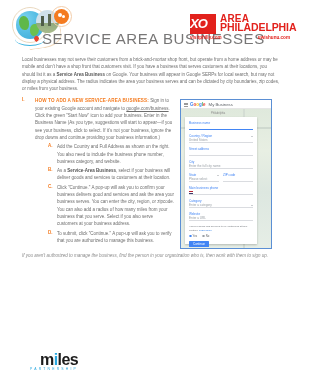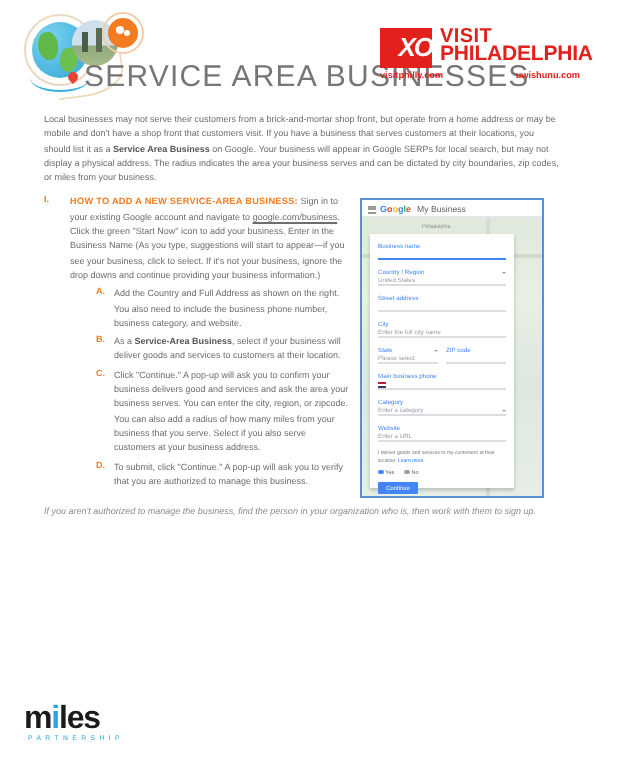--- a/index.html
+++ b/index.html
@@ -102,21 +102,21 @@
   }
 
   .vp-logo {
     position: absolute; right: 8px; top: 13px;
     width: 100px; height: 30px;
   }
   .vp-mark {
     position: absolute; left: 0; top: 1px;
     width: 26px; height: 20px; background: #e2211c;
     color: #fff; font-size: 13px; font-weight: bold;
-    font-style: italic; line-height: 20px; text-align: right;
+    font-style: italic; line-height: 20px; text-align: left;
     letter-spacing: -1px;
   }
   .vp-word1 {
     position: absolute; left: 30px; top: 0px;
     font-size: 10px; font-weight: bold; color: #e2211c;
     letter-spacing: 0.2px; line-height: 11px;
   }
   .vp-word2 {
     position: absolute; left: 30px; top: 9px;
     font-size: 10.5px; font-weight: bold; color: #e2211c;
@@ -247,21 +247,21 @@
 
   .closing-note {
     clear: both;
     margin: 8px 18px 0 22px;
     font-size: 4.5px; line-height: 7.3px;
     color: #8b8b8b; font-style: italic;
   }
 
   
   .footer { position: absolute; left: 0; bottom: 0; width: 298px; height: 42px; }
-  .miles-logo { position: absolute; left: 12px; top: 8px; }
+  .miles-logo { position: absolute; left: 28px; top: 8px; text-align: right; }
   .miles-word {
     font-size: 16px; font-weight: bold; color: #1b1b1b;
     letter-spacing: -0.6px; line-height: 16px;
   }
   .miles-word .dot-i { color: #29a8e0; }
   .miles-sub {
     font-size: 3.4px; color: #29a8e0; letter-spacing: 2.2px;
     margin-top: -1px; margin-left: 2px;
   }
 </style>
@@ -280,21 +280,21 @@
       <div class="badge-ring"></div>
       <div class="pin-badge"></div>
       <div class="smile-arc"></div>
     </div>
 
     <div class="title-pin"></div>
     <div class="header-title">SERVICE AREA BUSINESSES</div>
 
     <div class="vp-logo">
       <div class="vp-mark">XO</div>
-      <div class="vp-word1">VISIT</div>
+      <div class="vp-word1">AREA</div>
       <div class="vp-word2">PHILADELPHIA</div>
       <div class="vp-sites">
         <span>visitphilly.com</span>
         <span>uwishunu.com</span>
       </div>
     </div>
   </div>
 
   <div class="body-area">
 

